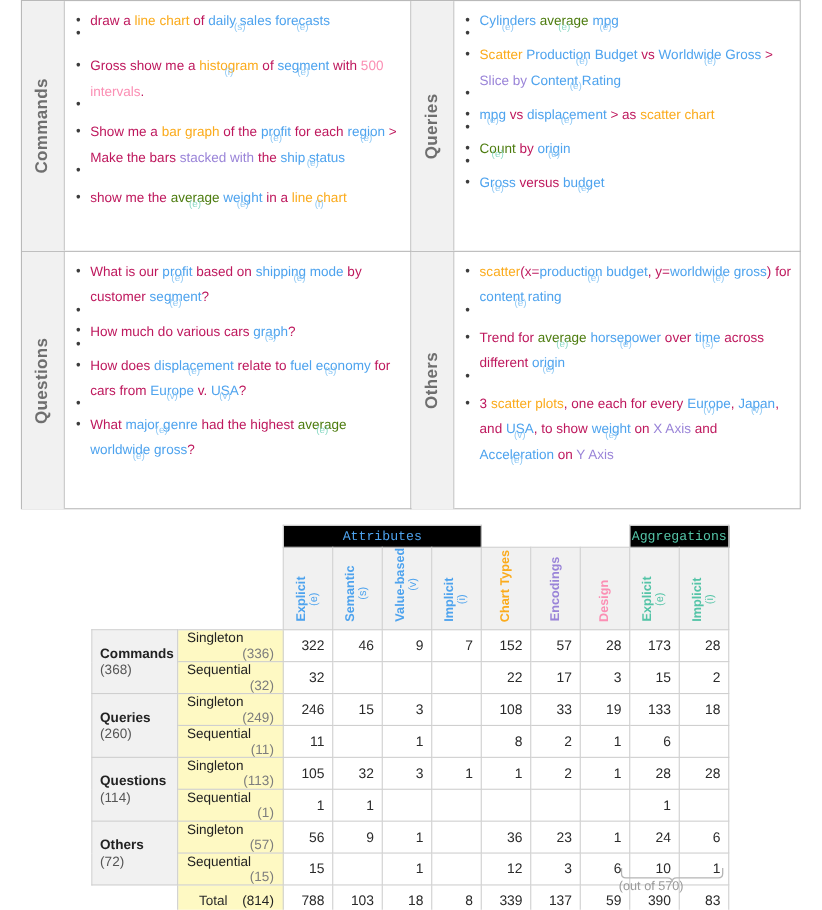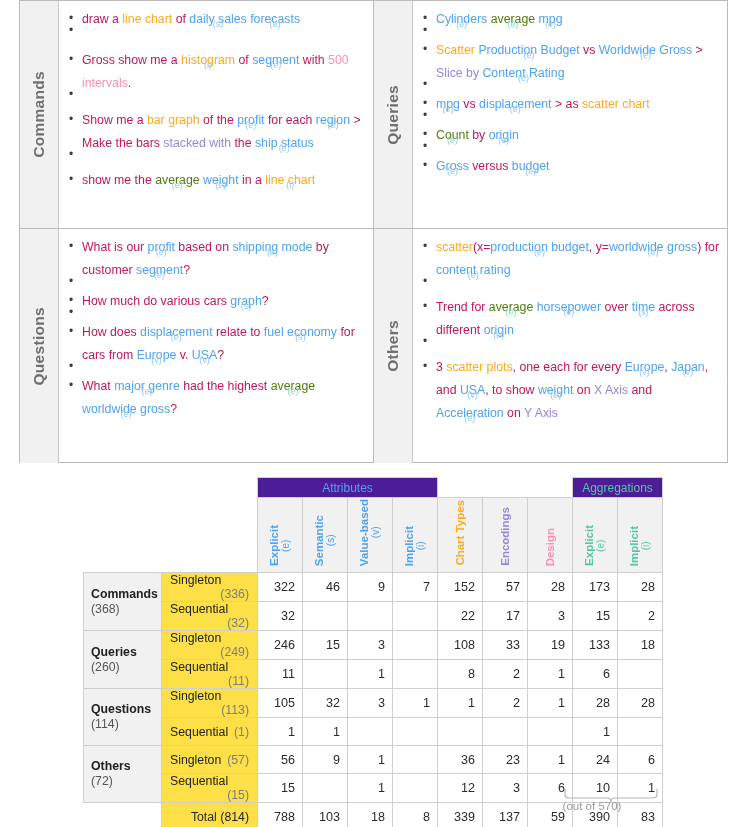--- a/index.html
+++ b/index.html
@@ -90,21 +90,22 @@
   #stats-table td,#stats-table th{
     border:1px solid #cfcfcf;
     padding:0;
     box-sizing:border-box;
     font-weight:normal;
   }
   .noborder{border:none !important;background:#fff !important;}
 
   .grp-head{
     height:20px;text-align:center;font-weight:bold;font-size:12px;
-    background:#4c1d95;
+    background:#000000;
+    font-family:Liberation Mono, monospace;
   }
 
   .vhead{
     width:45px;height:75px;
     background:#f1f1f1;
     text-align:center;vertical-align:bottom;
     padding-bottom:4px !important;
   }
   .vhead .vtxt{
     writing-mode:vertical-rl;transform:rotate(180deg);
@@ -118,27 +119,27 @@
     width:78px;
     background:#f1f1f1;
     padding:0 0 0 7px !important;
     font-size:12.3px;line-height:15px;
     vertical-align:middle;
   }
   .rowcat b{font-weight:bold;color:#222;}
   .rowcat .cnt{color:#555;}
   .rowsub{
     width:96px;height:28px;
-    background:#fde047;
+    background:#fef9c3;
     padding:0 8px 0 8px !important;
     font-size:12.3px;
     white-space:nowrap;
   }
   .rowsub .nm{color:#222;}
-  .rowsub .cnt{color:#7d7d7d;float:right;}
+  .rowsub .cnt{color:#7d7d7d;float:right;margin-left:10px;}
   .num{
     width:45px;height:28px;
     text-align:right;
     padding-right:7px !important;
     font-size:12.6px;
     background:#ffffff;
   }
   .totalrow .rowsub{text-align:right;font-weight:bold;}
   .totalrow .rowsub .cnt{float:none;color:#222;}
   .totalrow .num{font-weight:normal;}

